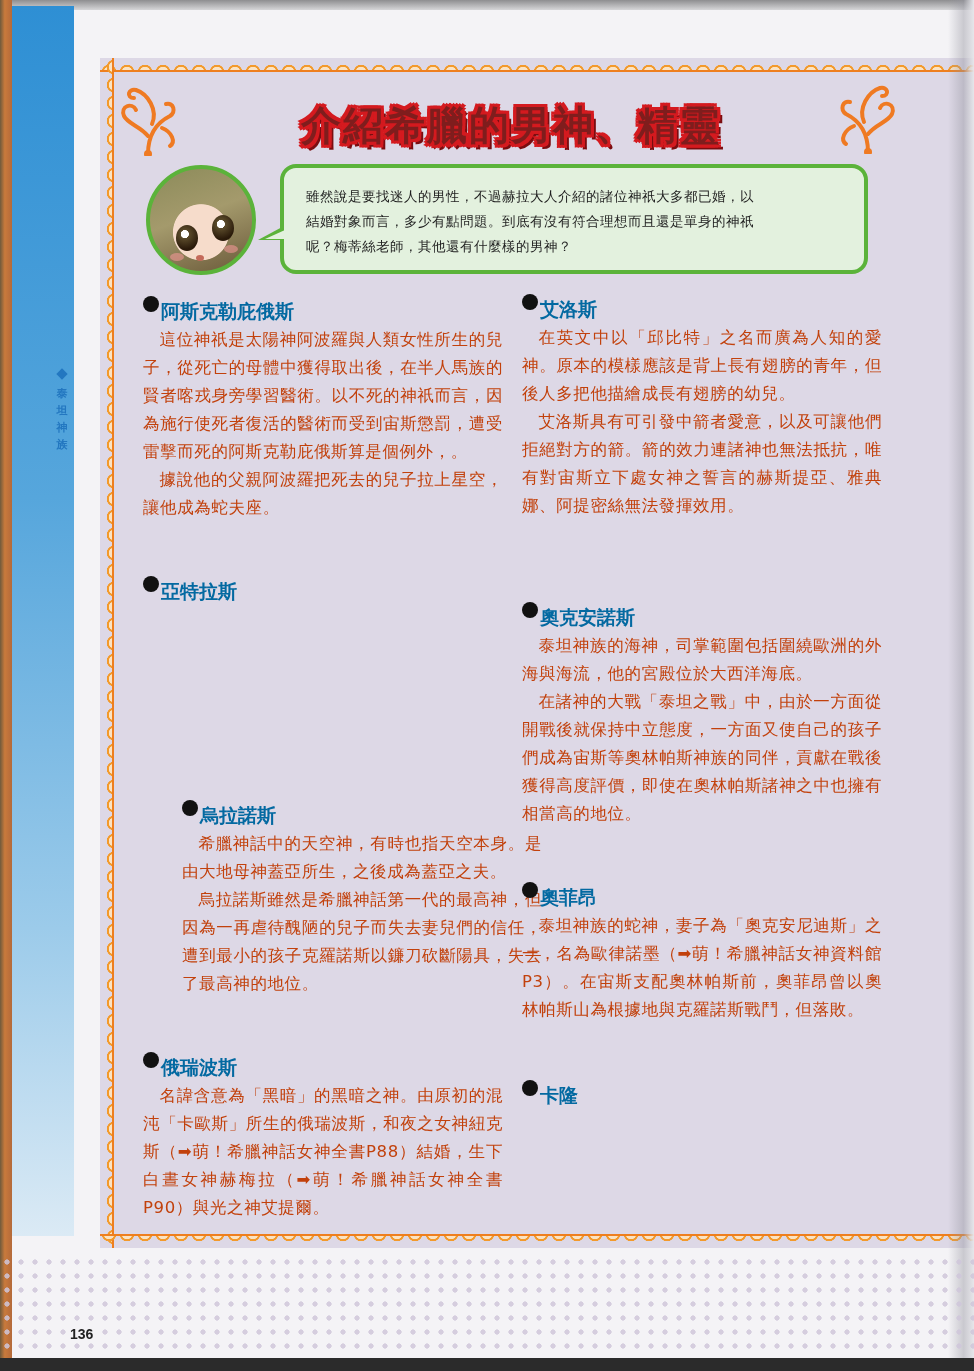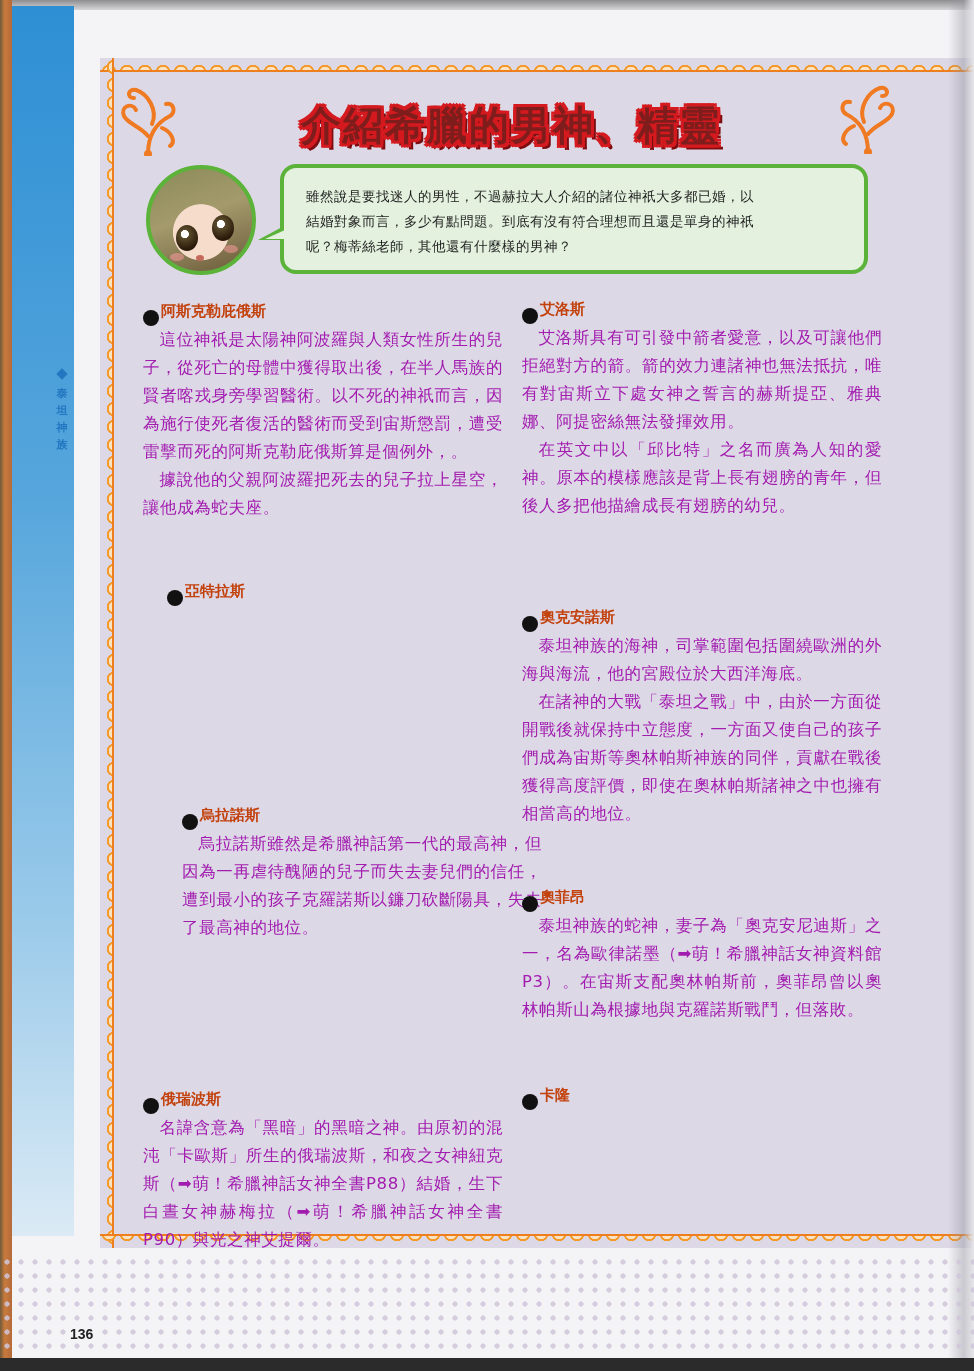--- a/index.html
+++ b/index.html
@@ -144,29 +144,29 @@
   }
 
   
   .col {
     position: absolute; top: 292px; width: 360px;
   }
   .col.left { left: 143px; }
   .col.right { left: 522px; }
   .entry { position: absolute; left: 0; width: 360px; }
   .entry-title {
-    font-size: 15px; font-weight: bold; line-height: 30px; color: #c2410c;
-    display: flex; align-items: flex-end;
+    font-size: 19px; font-weight: bold; line-height: 30px; color: #0369a1;
+    display: flex; align-items: flex-start;
   }
   .entry-title .bullet {
     display: inline-block; width: 16px; height: 16px; border-radius: 50%;
     background: #111; margin-right: 2px;
   }
   .entry p {
-    font-size: 16.5px; line-height: 28px; color: #a21caf;
+    font-size: 16.5px; line-height: 28px; color: #c2410c;
     text-indent: 1em; text-align: justify; letter-spacing: 0.6px;
   }
 </style>
 </head>
 <body>
 
 <div class="top-shadow"></div>
 <div class="spine-edge"></div>
 <div class="side-tab"></div>
 <div class="side-label">
@@ -223,50 +223,51 @@
 
 <div class="col left">
   <section class="entry" style="top:4px;">
     <h2 class="entry-title">
         <span class="bullet"></span>
         <span>阿斯克勒庇俄斯</span>
       </h2>
     <p>這位神祇是太陽神阿波羅與人類女性所生的兒子，從死亡的母體中獲得取出後，在半人馬族的賢者喀戎身旁學習醫術。以不死的神祇而言，因為施行使死者復活的醫術而受到宙斯懲罰，遭受雷擊而死的阿斯克勒庇俄斯算是個例外，。</p>
     <p>據說他的父親阿波羅把死去的兒子拉上星空，讓他成為蛇夫座。</p>
   </section>
-  <section class="entry" style="top:284px;margin-left:24px;">
+  <section class="entry" style="top:284px;">
     <h2 class="entry-title">
         <span class="bullet"></span>
         <span>亞特拉斯</span>
       </h2>
   </section>
   <section class="entry" style="top:508px;margin-left:39px;">
     <h2 class="entry-title">
         <span class="bullet"></span>
         <span>烏拉諾斯</span>
       </h2>
+    <p>希臘神話中的天空神，有時也指天空本身。是由大地母神蓋亞所生，之後成為蓋亞之夫。</p>
     <p>烏拉諾斯雖然是希臘神話第一代的最高神，但因為一再虐待醜陋的兒子而失去妻兒們的信任，遭到最小的孩子克羅諾斯以鐮刀砍斷陽具，失去了最高神的地位。</p>
   </section>
-  <section class="entry" style="top:760px;margin-top:32px;">
+  <section class="entry" style="top:760px;">
     <h2 class="entry-title">
         <span class="bullet"></span>
         <span>俄瑞波斯</span>
       </h2>
     <p>名諱含意為「黑暗」的黑暗之神。由原初的混沌「卡歐斯」所生的俄瑞波斯，和夜之女神紐克斯（➡萌！希臘神話女神全書P88）結婚，生下白晝女神赫梅拉（➡萌！希臘神話女神全書P90）與光之神艾提爾。</p>
   </section>
 </div>
 
 <div class="col right">
   <section class="entry" style="top:2px;">
     <h2 class="entry-title">
         <span class="bullet"></span>
         <span>艾洛斯</span>
       </h2>
+    <p>在英文中以「邱比特」之名而廣為人知的愛神。原本的模樣應該是背上長有翅膀的青年，但後人多把他描繪成長有翅膀的幼兒。</p>
     <p>艾洛斯具有可引發中箭者愛意，以及可讓他們拒絕對方的箭。箭的效力連諸神也無法抵抗，唯有對宙斯立下處女神之誓言的赫斯提亞、雅典娜、阿提密絲無法發揮效用。</p>
-    <p>在英文中以「邱比特」之名而廣為人知的愛神。原本的模樣應該是背上長有翅膀的青年，但後人多把他描繪成長有翅膀的幼兒。</p>
   </section>
   <section class="entry" style="top:310px;">
     <h2 class="entry-title">
         <span class="bullet"></span>
         <span>奧克安諾斯</span>
       </h2>
     <p>泰坦神族的海神，司掌範圍包括圍繞歐洲的外海與海流，他的宮殿位於大西洋海底。</p>
     <p>在諸神的大戰「泰坦之戰」中，由於一方面從開戰後就保持中立態度，一方面又使自己的孩子們成為宙斯等奧林帕斯神族的同伴，貢獻在戰後獲得高度評價，即使在奧林帕斯諸神之中也擁有相當高的地位。</p>
   </section>
   <section class="entry" style="top:590px;">

